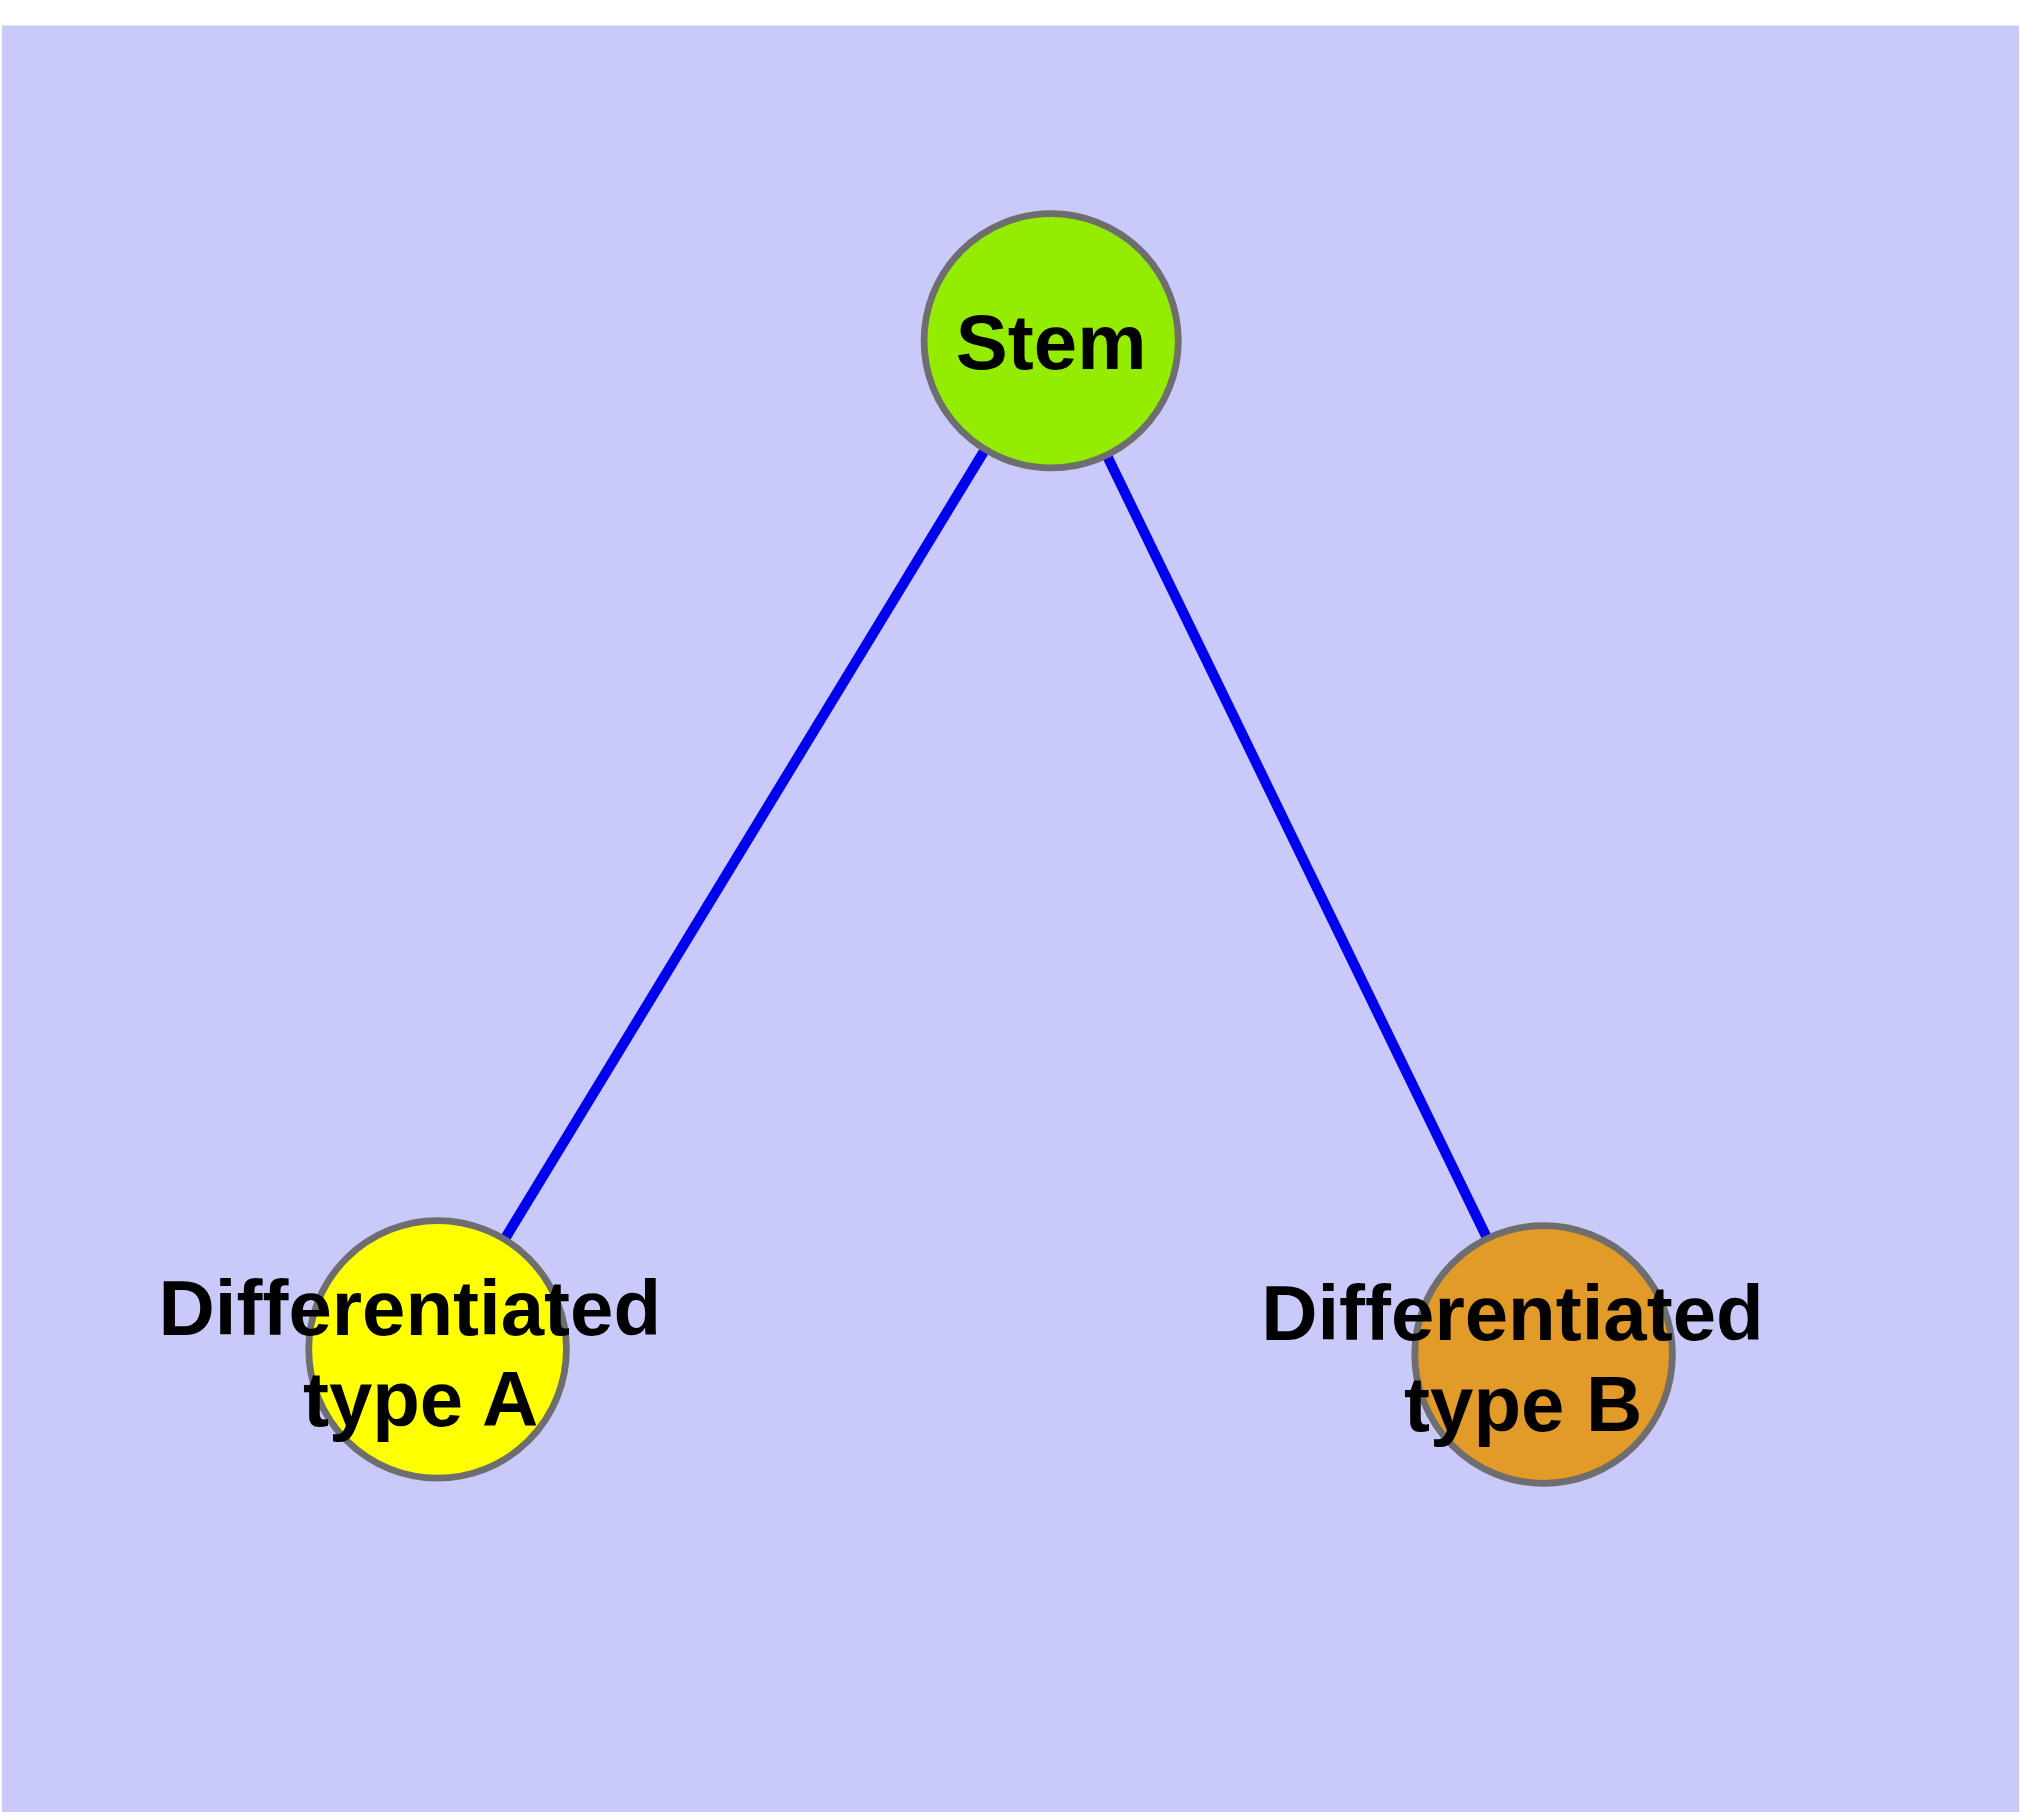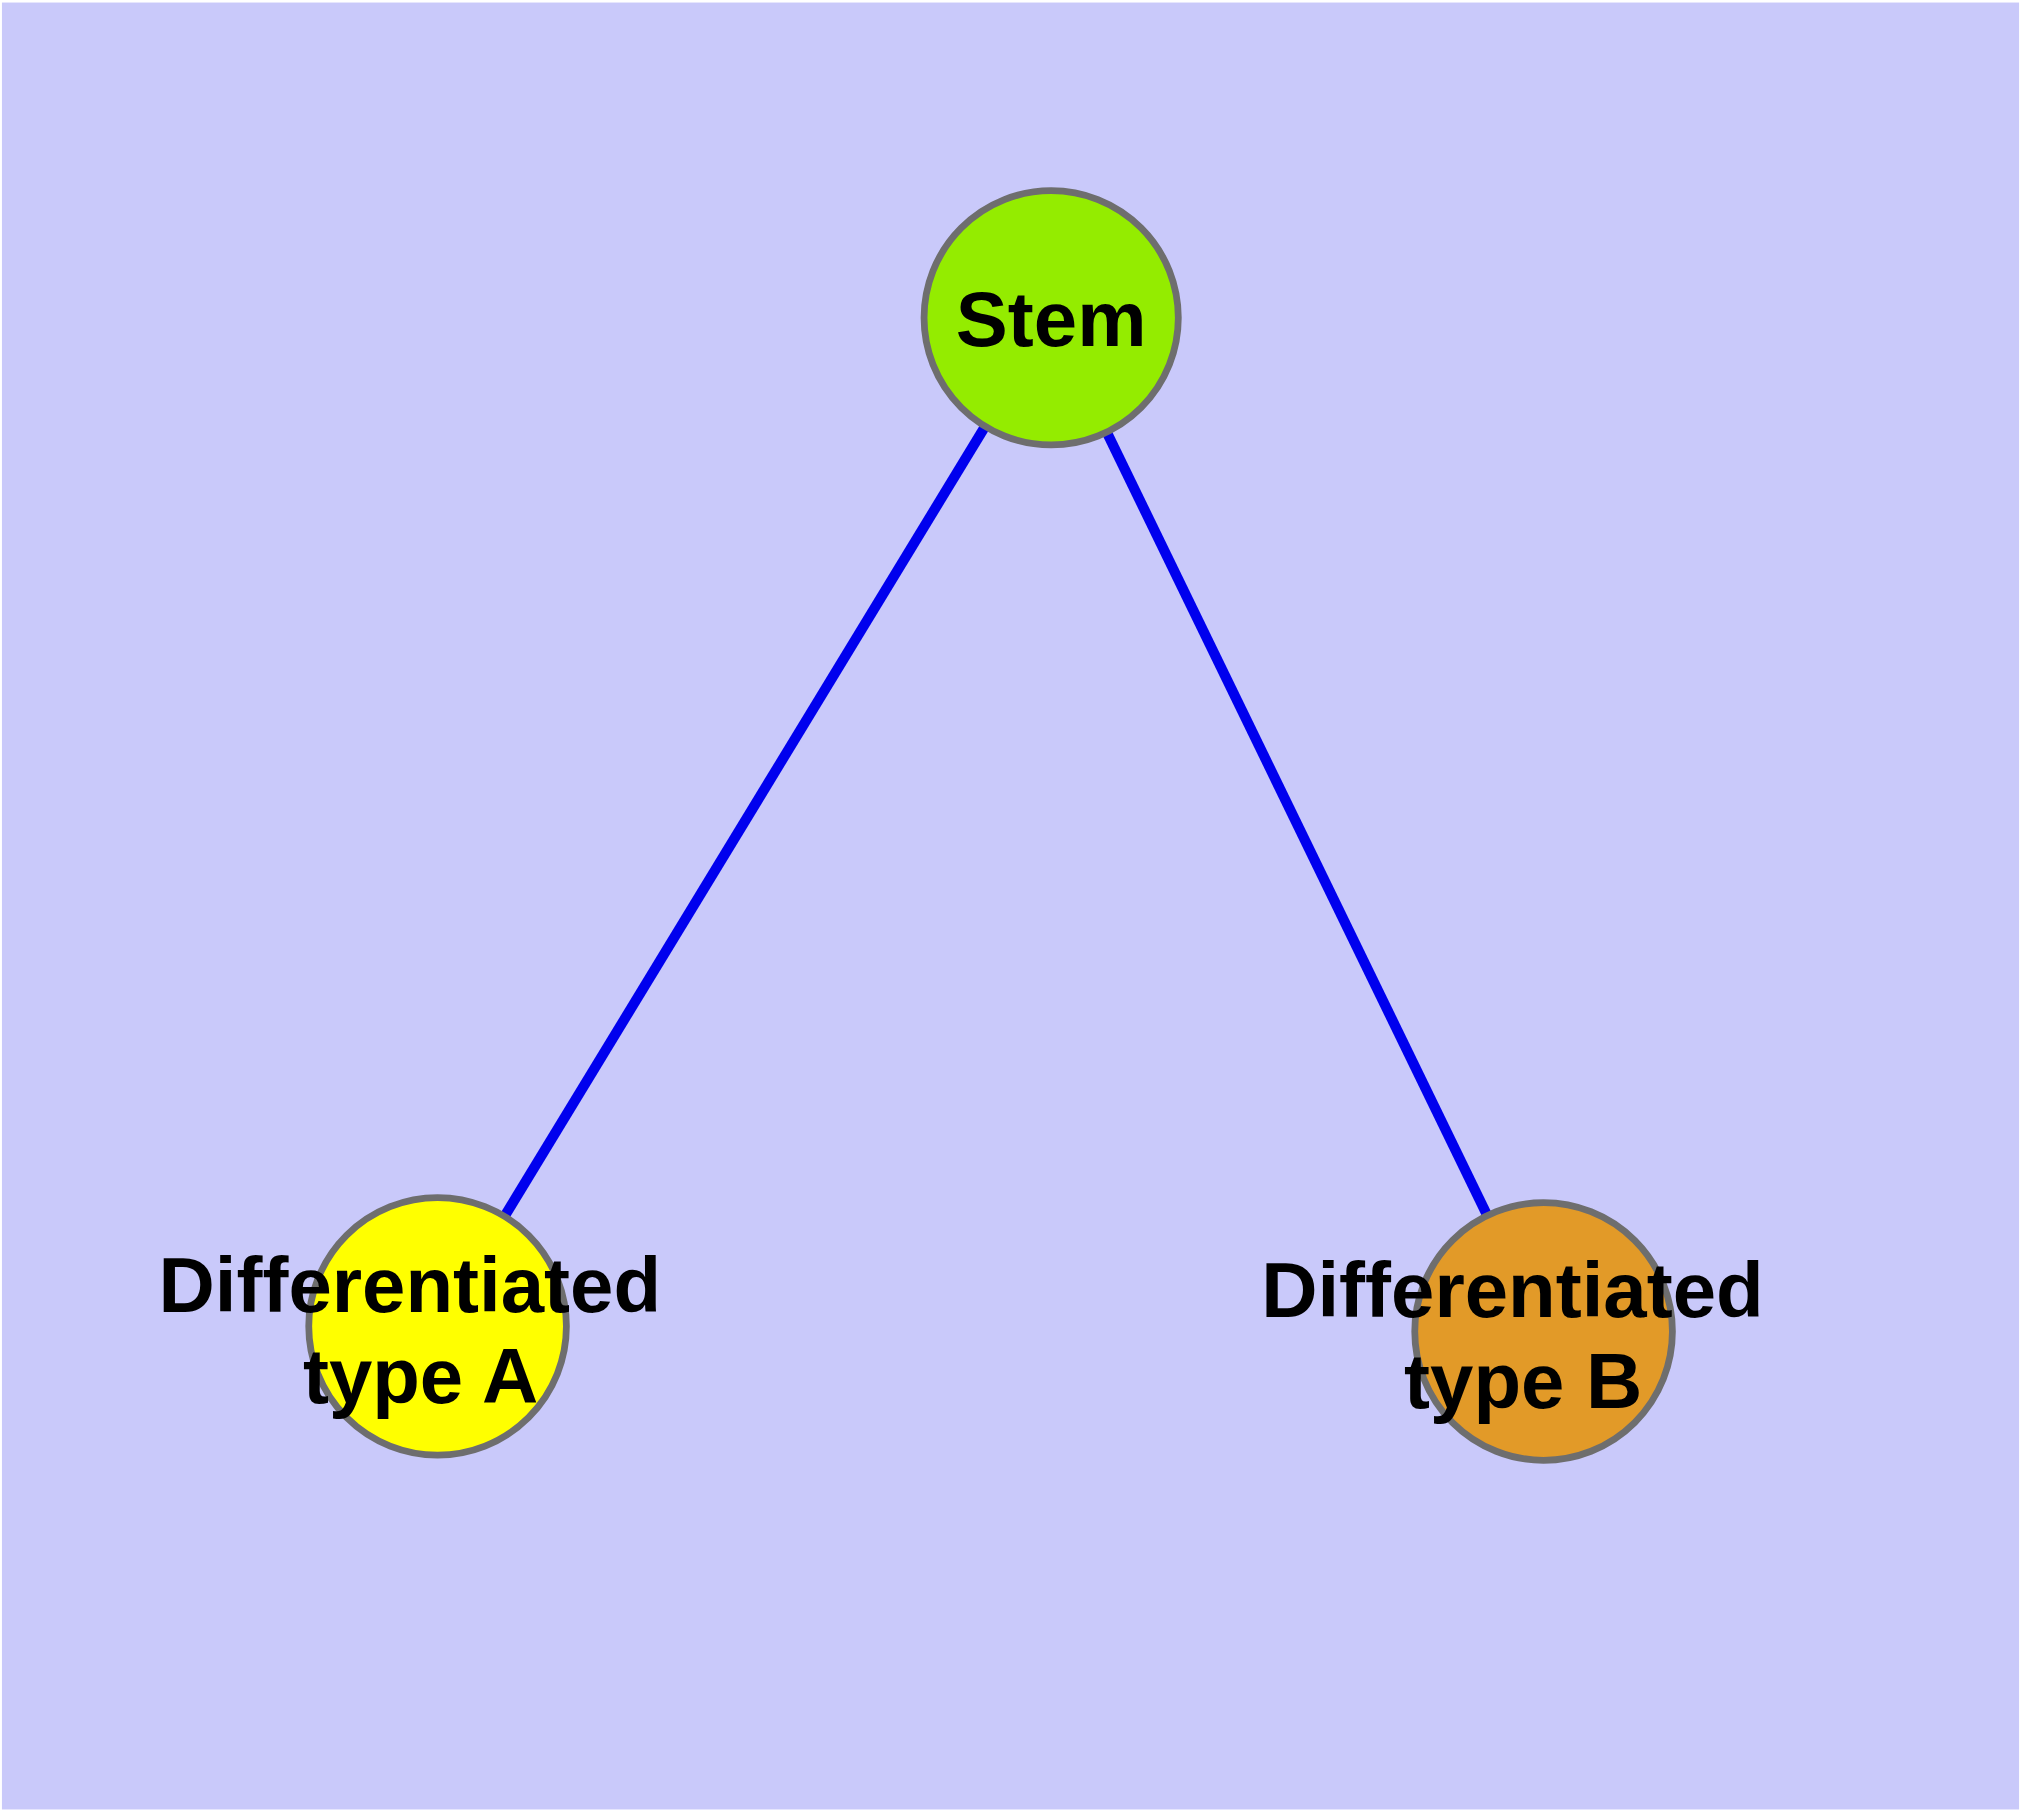--- a/index.html
+++ b/index.html
@@ -8,20 +8,21 @@
     background: #ffffff;
     width: 2021px;
     height: 1812px;
     overflow: hidden;
   }
   .stage {
     position: relative;
     width: 2021px;
     height: 1304px;
     font-family: "Liberation Sans", "DejaVu Sans", sans-serif;
+    margin-top: 23px;
   }
   svg.graph {
     display: block;
     width: 2021px;
     height: 1812px;
   }
   .edge {
     stroke-width: 12px;
     fill: none;
     stroke-linecap: butt;

